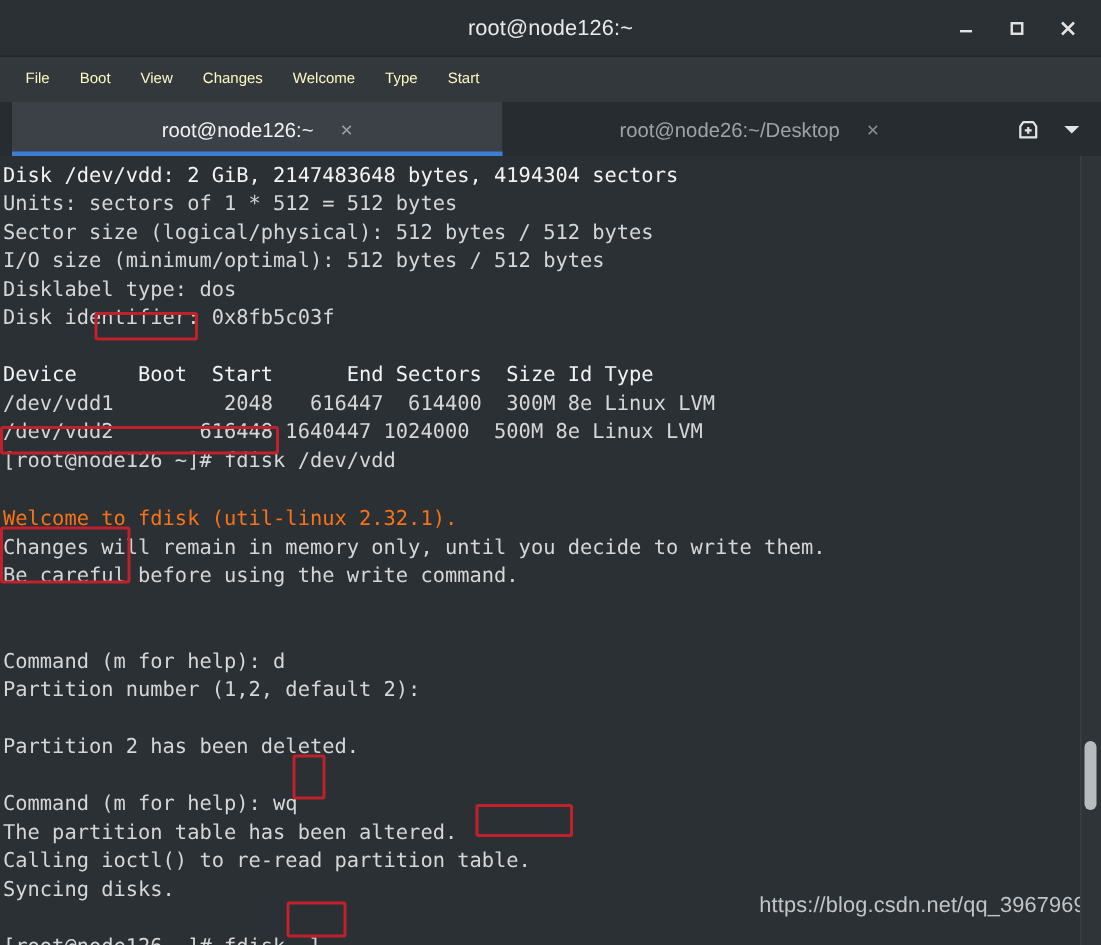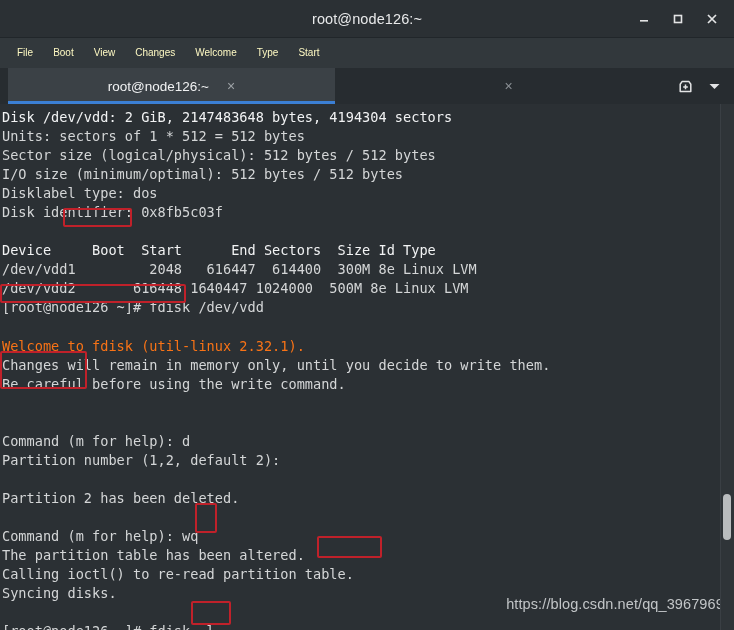--- a/index.html
+++ b/index.html
@@ -227,20 +227,21 @@
     <div class="menu-item">Start</div>
   </div>
 
   <div class="tabbar">
     <div class="tab-spacer"></div>
     <div class="tab tab-active">
       <span class="tab-label">root@node126:~</span>
       <span class="tab-close">×</span>
     </div>
     <div class="tab tab-inactive">
+      <span class="tab-label">root@node26:~/Desktop</span>
       <span class="tab-close">×</span>
     </div>
     <div class="tabbar-actions">
       <span class="newtab-icon">
         <svg width="17" height="17" viewBox="0 0 17 17">
           <path d="M3.2 6.2 L5.2 3.4 L11.8 3.4 L13.8 6.2 L13.8 13.6 L3.2 13.6 Z" fill="none" stroke="currentColor" stroke-width="1.5" stroke-linejoin="round"></path>
           <path d="M8.5 6.6 L8.5 11.2 M6.2 8.9 L10.8 8.9" stroke="currentColor" stroke-width="1.5"></path>
         </svg>
       </span>
       <span class="tabmenu-icon">

